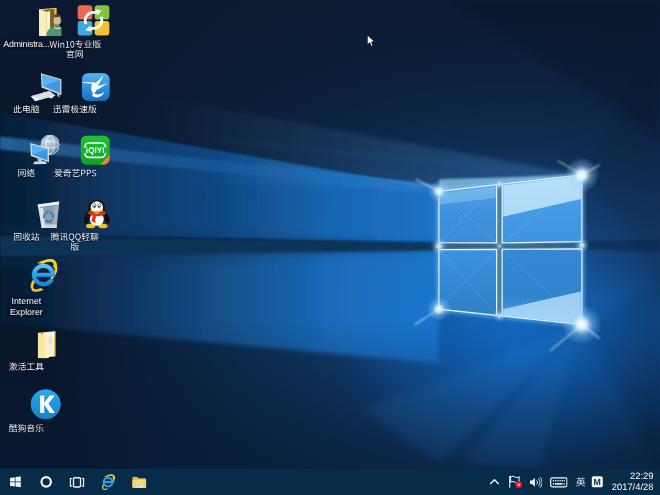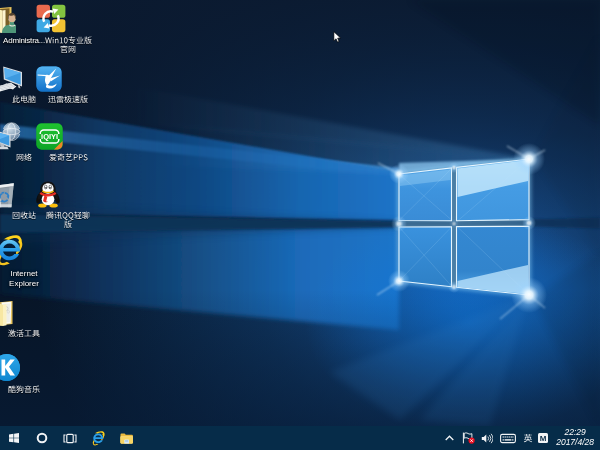--- a/index.html
+++ b/index.html
@@ -1,28 +1,28 @@
 <!DOCTYPE html>
 <html><head>
 <meta charset="utf-8">
 <style>
 html,body{margin:0;padding:0;width:600px;height:450px;overflow:hidden;background:#0b1a30;}
 *{box-sizing:border-box;}
 body{font-family:"Liberation Sans",sans-serif;}
 #desktop{position:absolute;left:0;top:0;width:536px;height:450px;}
 #wall{position:absolute;left:0;top:0;}
 .dicon{position:absolute;width:64px;text-align:center;}
-.dicon .ig{height:29px;display:flex;align-items:flex-end;justify-content:flex-start;}
+.dicon .ig{height:29px;display:flex;align-items:flex-end;justify-content:flex-end;}
 .dicon .lbl{margin-top:3px;font-size:8px;line-height:9.5px;color:#fff;text-shadow:0 1px 2px rgba(0,0,0,0.95),0 0 3px rgba(0,0,0,0.85);}
 #taskbar{position:absolute;left:0;top:426px;width:600px;height:24px;background:#062c49;}
 .tbi{position:absolute;top:0;height:24px;width:28px;display:flex;align-items:center;justify-content:center;}
 #tray{position:absolute;left:0;top:0;width:600px;height:24px;color:#fff;}
 .tri{display:flex;align-items:center;justify-content:center;}
 #clock{}
-#clock{font-size:8.5px;line-height:9.5px;text-align:center;color:#fff;padding:0 6px 0 5px;font-style:italic;}
+#clock{font-size:8.5px;line-height:9.5px;text-align:right;color:#fff;padding:0 6px 0 5px;}
 #cursor{position:absolute;left:333px;top:31px;}
 </style>
 </head>
 <body>
 <div id="desktop">
 <svg id="wall" width="600" height="450" viewBox="0 0 600 450">
 <defs>
 <radialGradient id="base" cx="465" cy="248" r="430" gradientUnits="userSpaceOnUse">
 <stop offset="0" stop-color="#1a58a0"></stop>
 <stop offset="0.5" stop-color="#0e3158"></stop>

